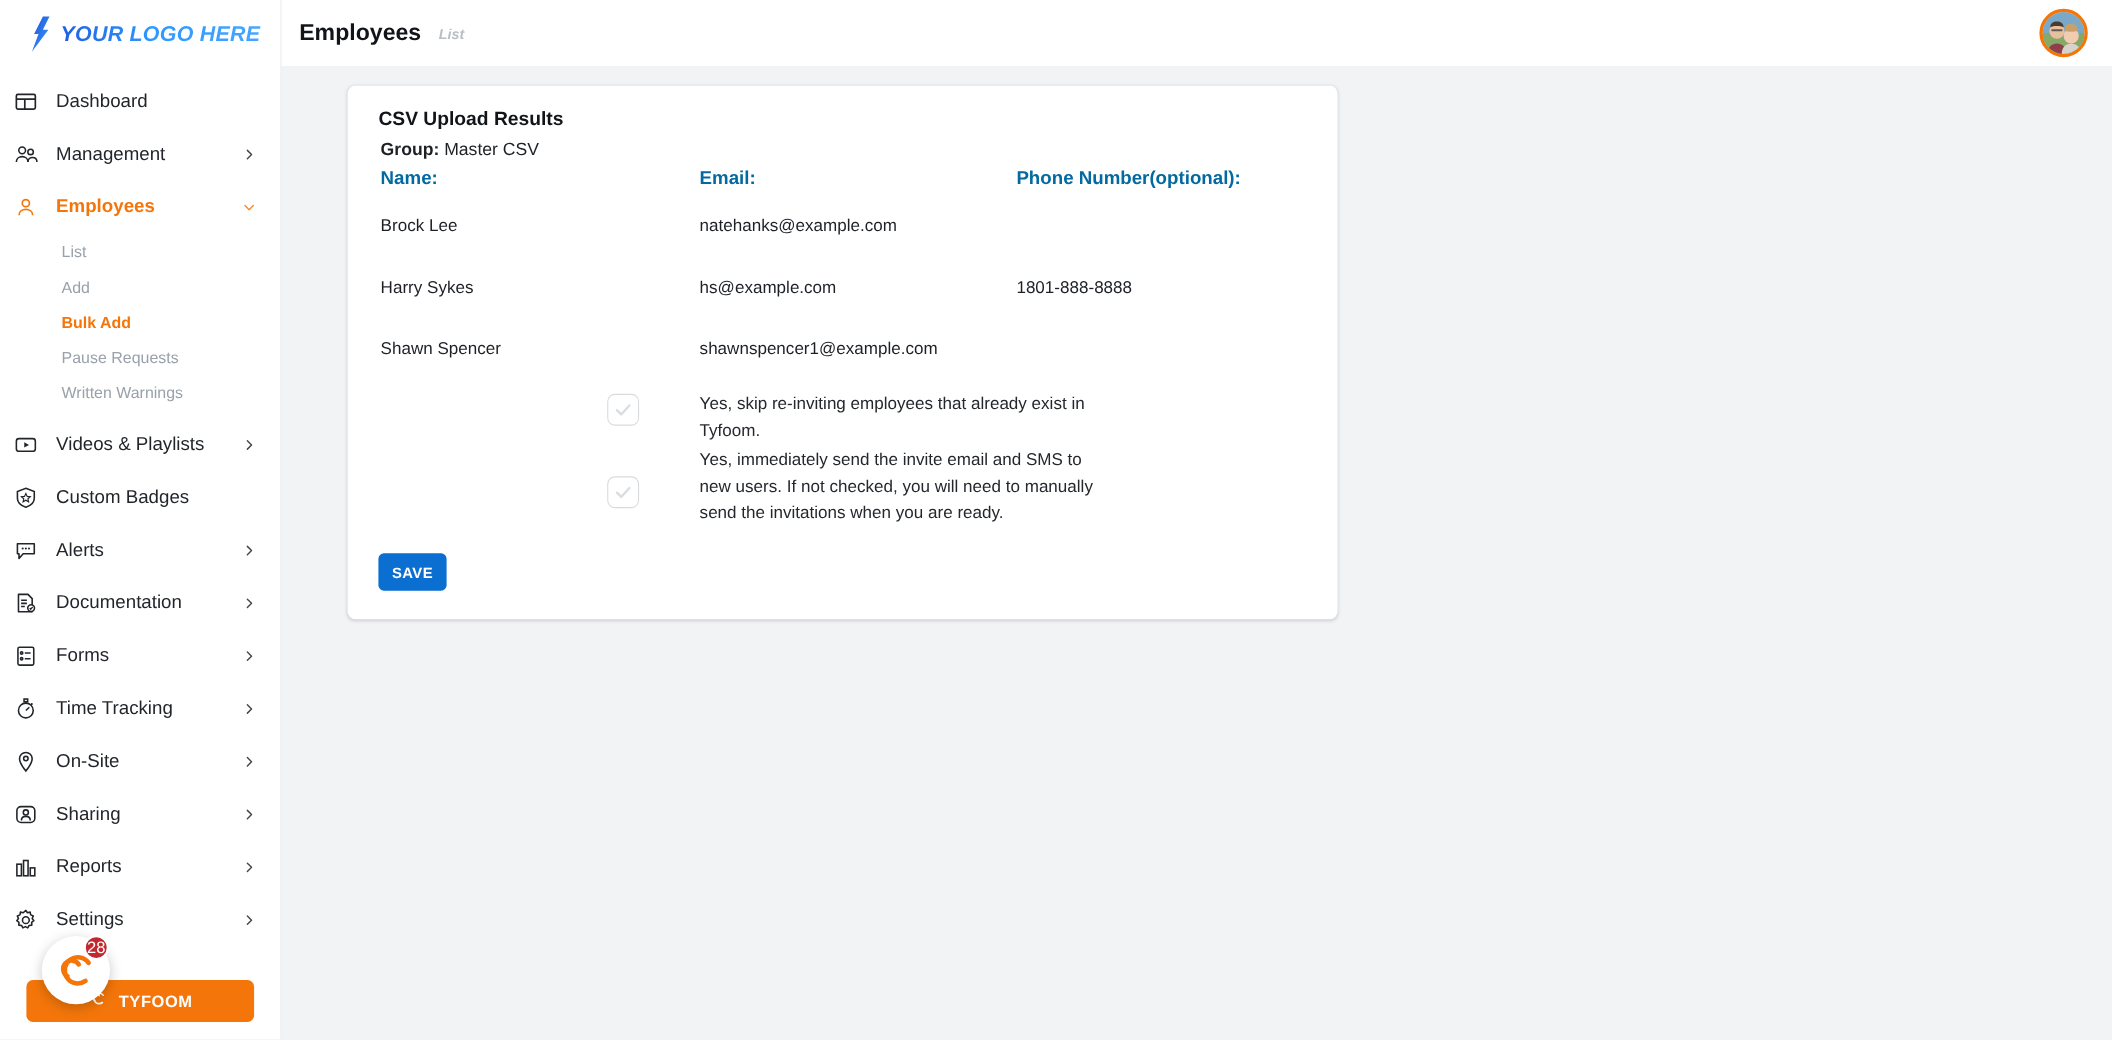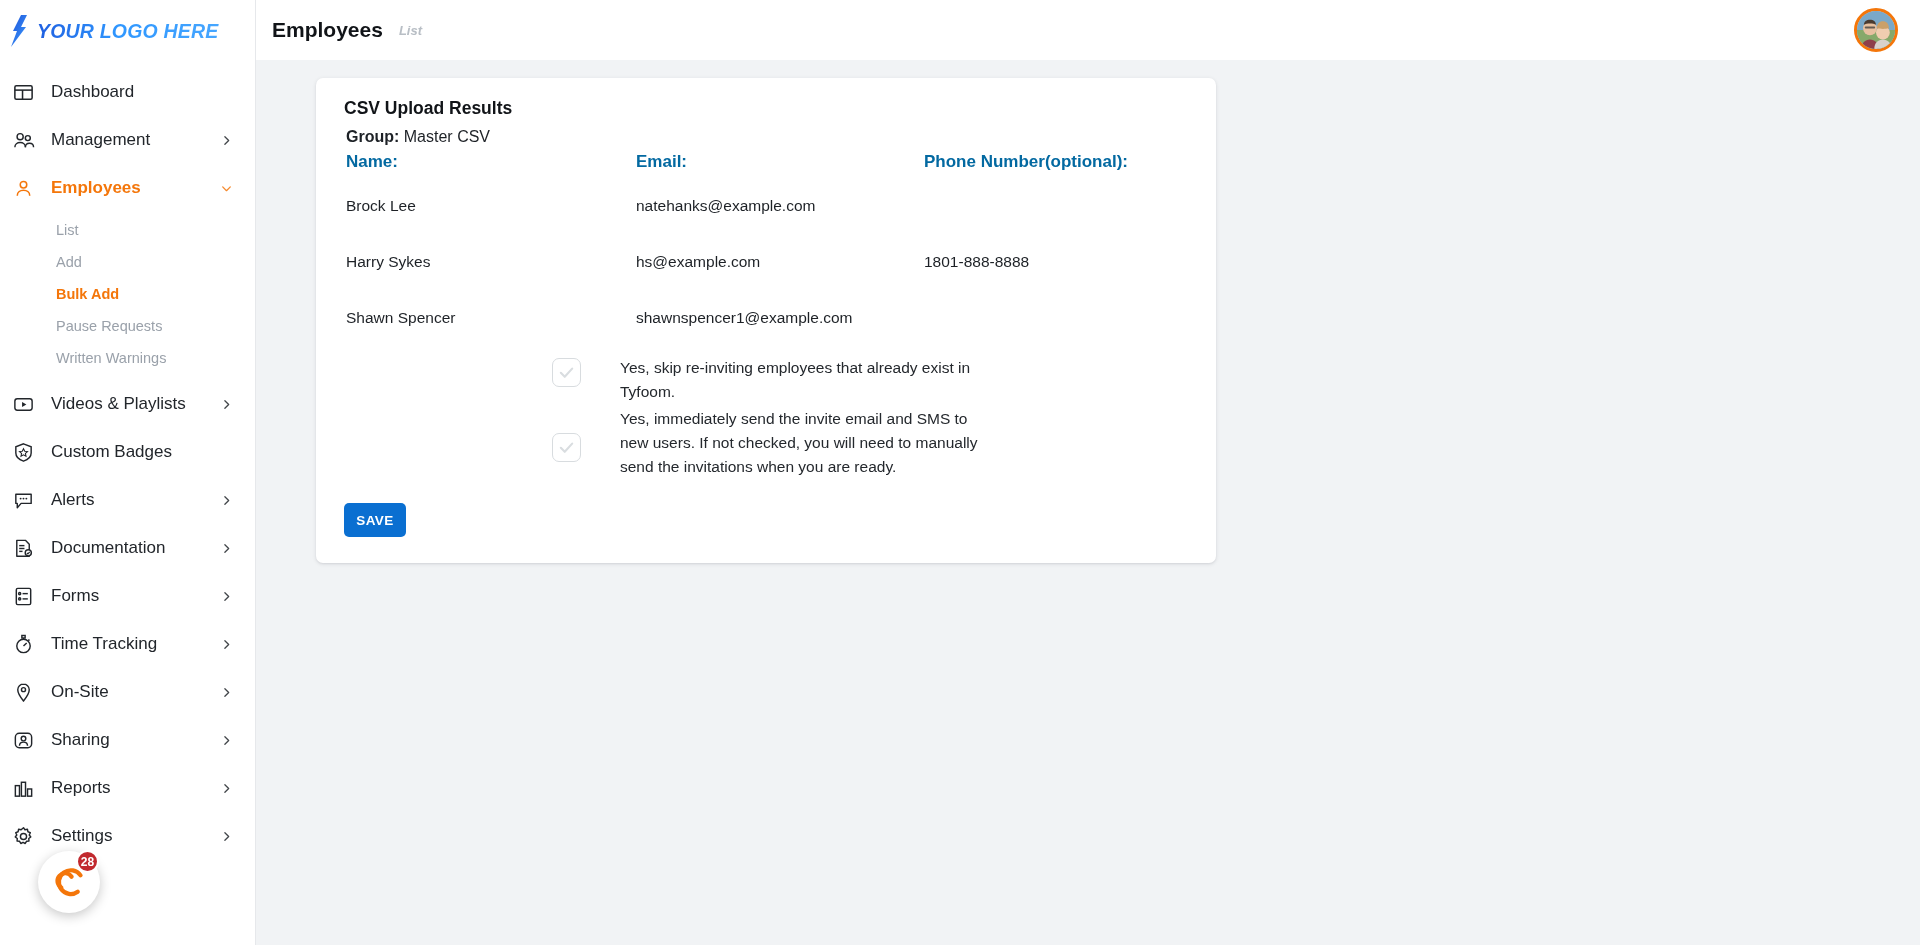--- a/index.html
+++ b/index.html
@@ -12,21 +12,21 @@
   #app { position: relative; width: 1920px; height: 945px; display: flex; }
 
   
   #sidebar {
     width: 256px; height: 945px; background: #ffffff;
     border-right: 1px solid #e6e8eb;
     position: relative; flex: 0 0 256px;
     overflow: hidden;
   }
   .logo-wrap {
-    height: 62px; display: flex; align-items: center; padding-left: 8px; gap: 7px;
+    height: 62px; display: flex; align-items: center; padding-left: 26px; gap: 7px;
   }
   .logo-mark { width: 22px; height: 34px; display:block; }
   .logo-text {
     font-size: 19.5px; font-weight: 700; font-style: italic;
     letter-spacing: .2px; color: #2e8bf5;
     background: linear-gradient(90deg,#1f5fe0 0%, #2f97ff 45%, #46a6ff 100%);
     -webkit-background-clip: text; background-clip: text; -webkit-text-fill-color: transparent;
     white-space: nowrap;
   }
 
@@ -60,22 +60,22 @@
     justify-content: center; gap: 9px; cursor: pointer;
   }
   .tyfoom-btn .tlabel { color: #fff; font-size: 15px; font-weight: 700; letter-spacing: .5px; }
   .tyfoom-bubble {
     position: absolute; left: 38px; bottom: 24px; width: 62px; height: 62px;
     border-radius: 50%; background: #fff; box-shadow: 0 3px 12px rgba(0,0,0,.22);
     display: flex; align-items: center; justify-content: center; cursor: pointer;
   }
   .tyfoom-badge {
     position: absolute; left: 76px; bottom: 64px; min-width: 23px; height: 23px;
-    border-radius: 50%; background: #c1292e; color: #fff; font-size: 12px;
-    font-weight: 700; display: flex; align-items: center; justify-content: center;
+    border-radius: 50%; background: #c1292e; color: #fff; font-size: 15px;
+    font-weight: 400; display: flex; align-items: center; justify-content: center;
     border: 2px solid #fff;
   }
 
   
   #main { flex: 1; height: 945px; position: relative; background: #f1f3f5; }
   .topbar {
     height: 60px; background: #fff; display: flex; align-items: center;
     padding: 0 24px 0 16px; position: relative;
   }
   .page-title { font-size: 21px; font-weight: 700; color: #111418; }
@@ -105,21 +105,21 @@
   table.csv td {
     font-size: 15.5px; color: #1d2126; padding: 0 0 0 2px; vertical-align: middle;
     height: 56px; font-weight: 400;
   }
   .col-name  { width: 290px; }
   .col-email { width: 288px; }
   .col-phone { width: auto; }
   td.col-email { padding-left: 4px; }
 
   .opts { margin-top: 10px; position: relative; padding-left: 208px; }
-  .opt-row { display: flex; align-items: flex-start; gap: 0; position: relative; }
+  .opt-row { display: flex; align-items: flex-start; gap: 16px; position: relative; }
   .cb {
     width: 29px; height: 29px; flex: 0 0 29px; border: 1px solid #d8dcdf;
     border-radius: 7px; background: #fff; display: flex; align-items: center;
     justify-content: center; cursor: pointer; margin-top: 2px;
   }
   .cb svg { width: 17px; height: 17px; display: block; }
   .opt-text {
     font-size: 15.5px; line-height: 24px; color: #24282d; max-width: 370px;
     margin-left: 39px;
   }
@@ -372,20 +372,29 @@
         <span class="nav-label">Settings</span>
         <span class="chev">
           <svg viewBox="0 0 24 24" fill="none" stroke="#22262b" stroke-width="2.4" stroke-linecap="round" stroke-linejoin="round">
               <polyline points="9 5 16 12 9 19"></polyline>
             </svg>
         </span>
       </div>
     </div>
 
     <div class="tyfoom-wrap">
+      <div class="tyfoom-btn">
+        <span>
+          <svg width="19" height="19" viewBox="0 0 24 24" fill="none" stroke="#fff" stroke-width="1.9" stroke-linecap="round">
+            <path d="M17.5 8.5a6 6 0 1 0-1 8.4"></path>
+              <path d="M8 14.5a4 4 0 1 1 5-5.4"></path>
+          </svg>
+        </span>
+        <span class="tlabel">TYFOOM</span>
+      </div>
       <div class="tyfoom-bubble">
         <svg width="42" height="42" viewBox="0 0 24 24" fill="none" stroke="#f4760a" stroke-width="2.4" stroke-linecap="round">
           <path d="M18.6 8.2A6.8 6.8 0 1 0 17 17.6"></path>
             <path d="M7.6 15.2A4.4 4.4 0 1 1 13.5 9"></path>
         </svg>
       </div>
       <div class="tyfoom-badge">28</div>
     </div>
   </nav>
 

